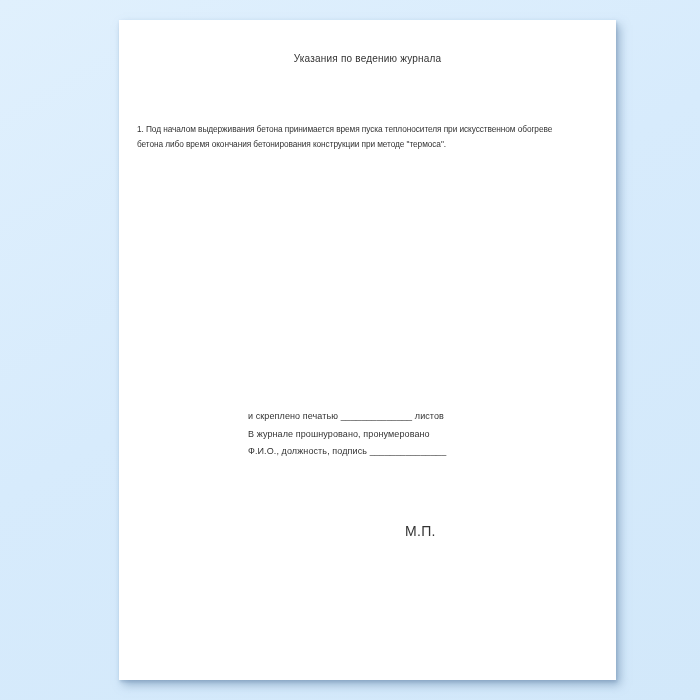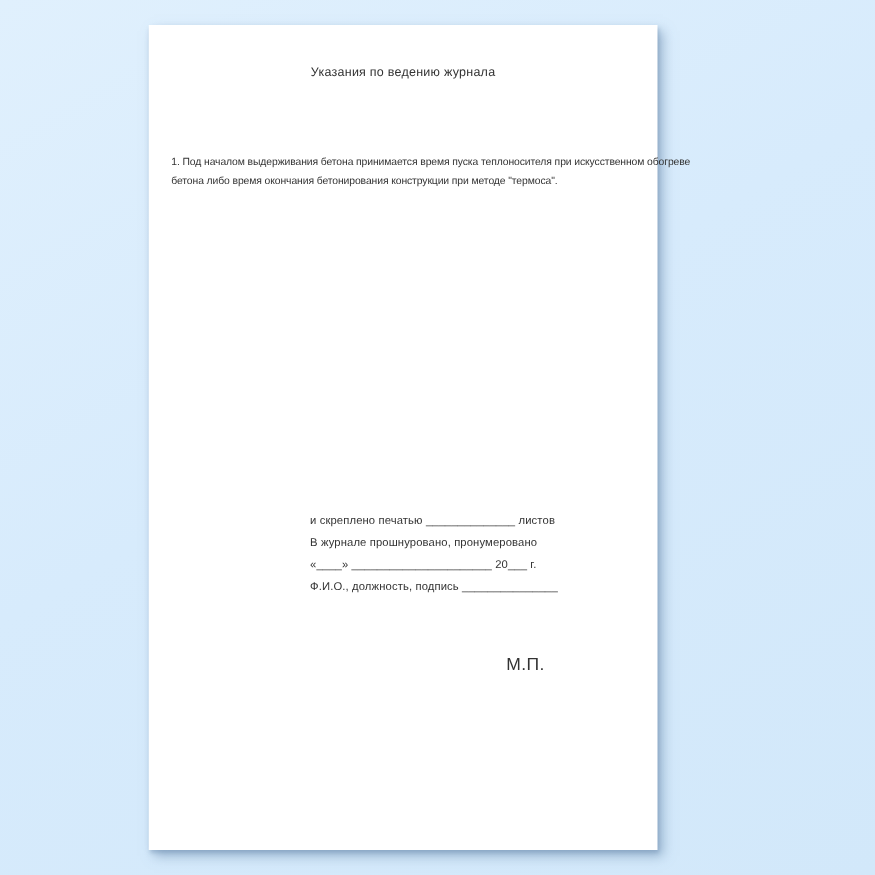--- a/index.html
+++ b/index.html
@@ -10,21 +10,21 @@
   .canvas {
     position: relative;
     width: 700px;
     height: 700px;
     background: linear-gradient(150deg, #e0f0fd 0%, #d7ebfc 45%, #d2e8fa 100%);
   }
   .paper {
     position: absolute;
     left: 119px;
     top: 20px;
-    width: 407px;
+    width: 497px;
     height: 660px;
     background: #ffffff;
     box-shadow: 4px 5px 9px rgba(104, 136, 172, 0.55),
                 1px 2px 3px rgba(104, 136, 172, 0.35);
   }
   .doc-title {
     position: absolute;
     top: 32px;
     left: 0;
     width: 100%;
@@ -79,20 +79,19 @@
     <div class="doc-title">Указания по ведению журнала</div>
 
     <div class="paragraphs">
       <p>1. Под началом выдерживания бетона принимается время пуска теплоносителя при искусственном обогреве
 бетона либо время окончания бетонирования конструкции при методе "термоса".</p>
     </div>
 
     <div class="binding-block">
       <div class="bind-line">и скреплено печатью ______________ листов</div>
       <div class="bind-line">В журнале прошнуровано, пронумеровано</div>
-      <div class="bind-line">«____» ______________________ 20___  г.</div>
       <div class="bind-line">Ф.И.О.,  должность,  подпись  _______________</div>
     </div>
 
     <div class="seal-mark">М.П.</div>
 
   </div>
 </div>
 
 </body></html>

